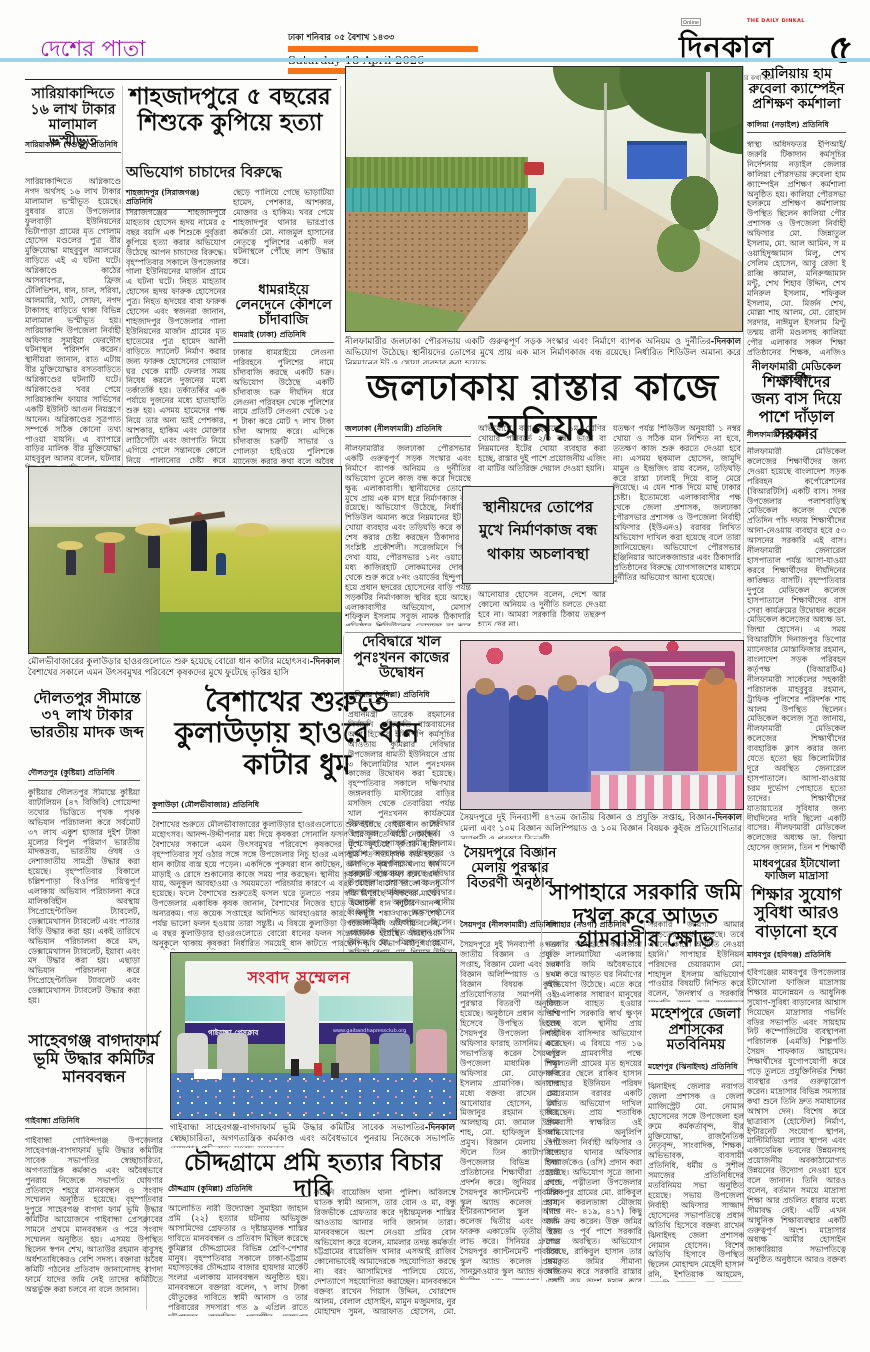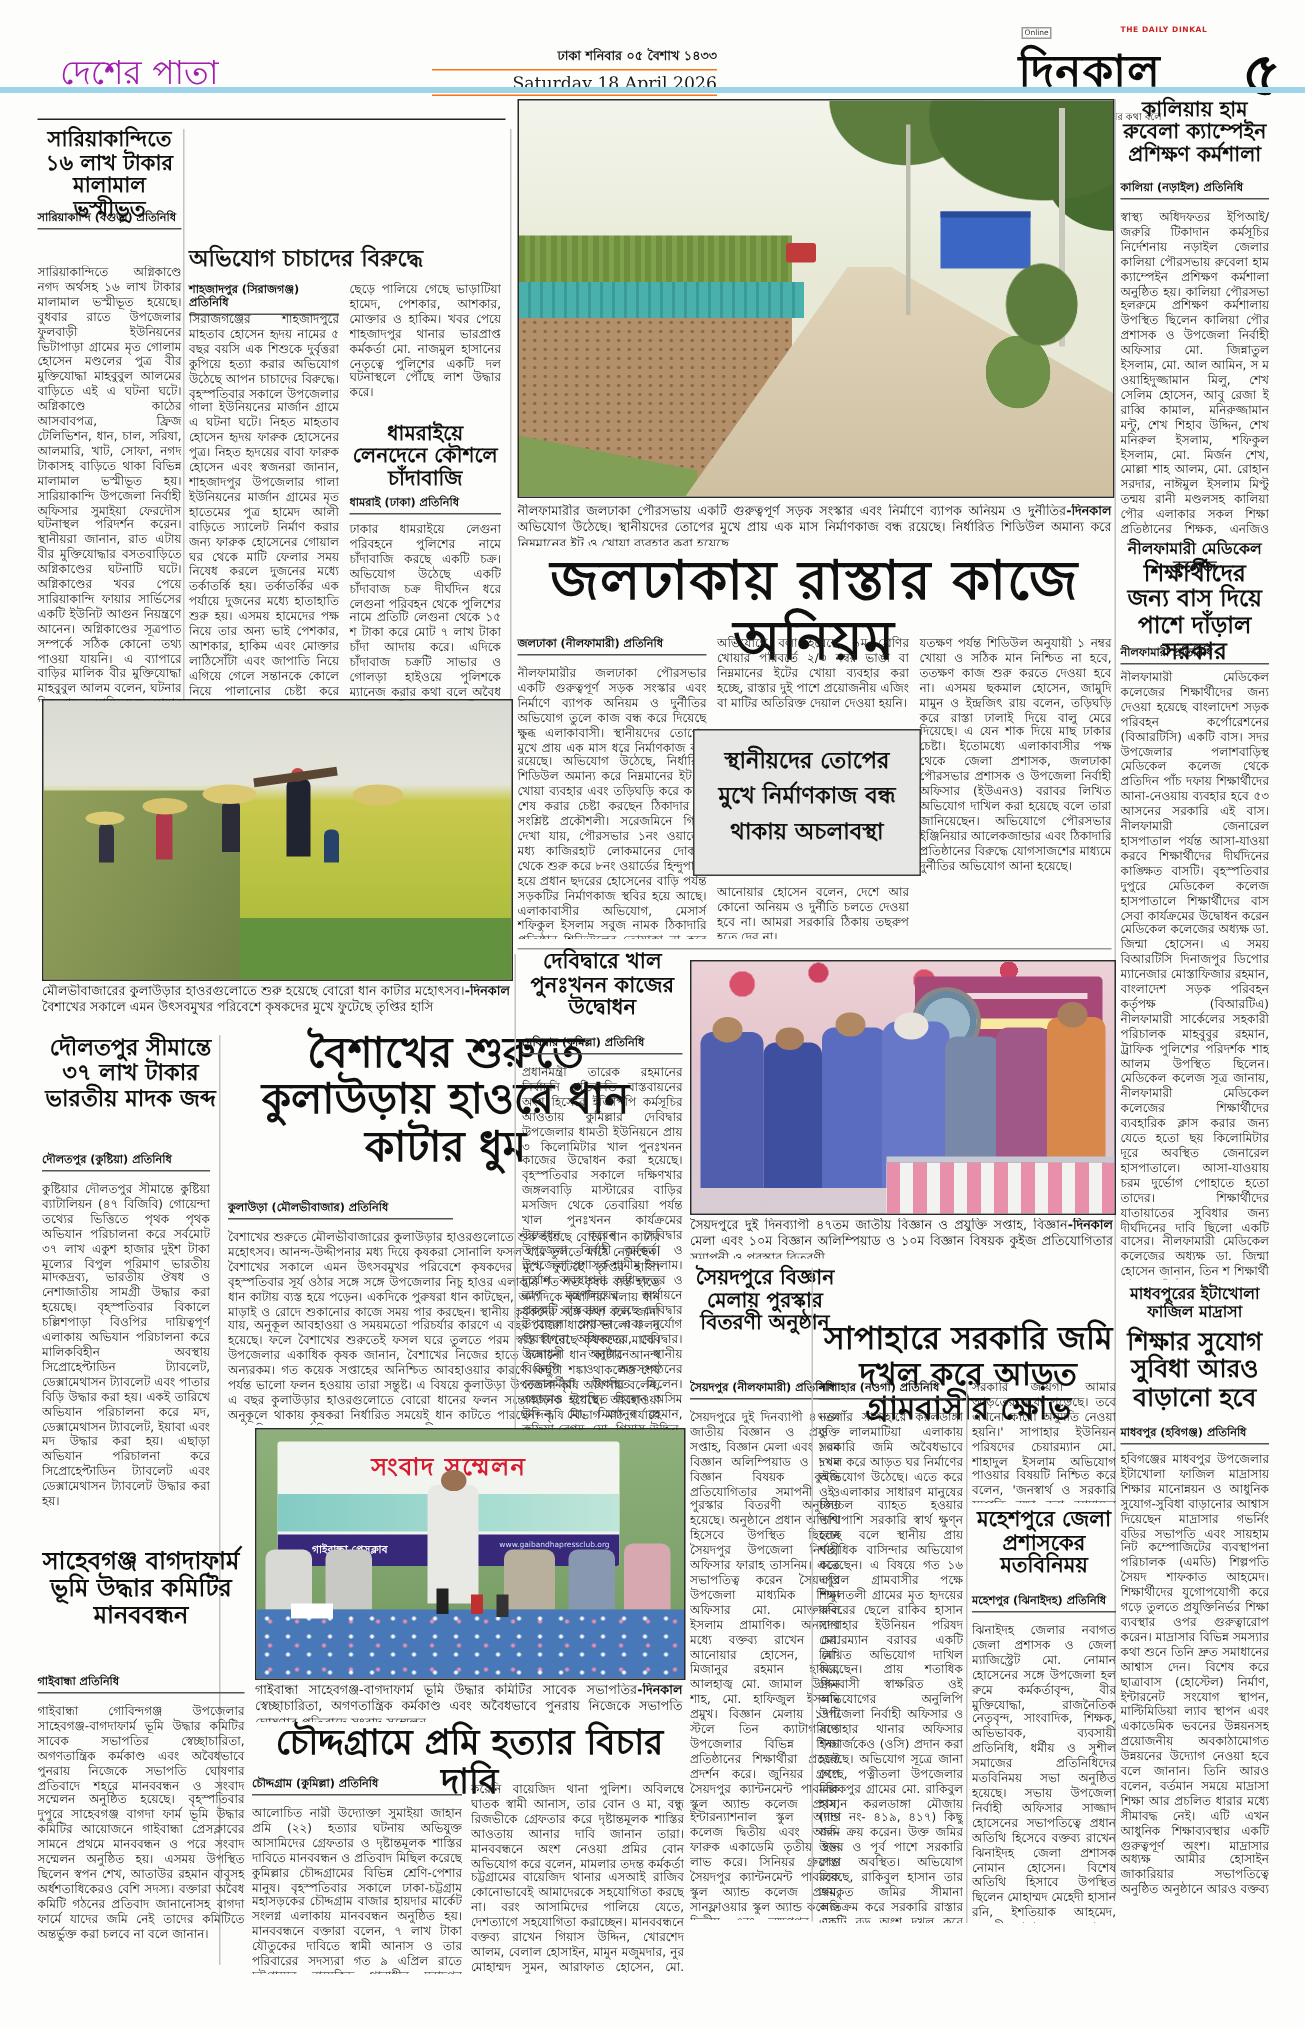--- a/index.html
+++ b/index.html
@@ -11,21 +11,21 @@
   .subhead{font-weight:bold;text-align:left;color:#1a1a1a;}
   .byline{font-weight:bold;font-size:7.5px;color:#111;border-bottom:1px solid #555;padding-bottom:3px;line-height:1.2;}
   .body-txt{font-size:8px;line-height:1.24;text-align:justify;color:#222;overflow:hidden;}
   .caption{font-size:8.5px;line-height:1.3;text-align:justify;color:#111;overflow:hidden;}
   .caption .credit{float:right;font-weight:bold;}
   .vrule{width:1px;background:#c4c4c0;}
   .hrule{height:1px;background:#999;}
   .photo{border:1px solid #2a2a2a;overflow:hidden;}
   .pullquote{background:#e7e7e5;border:1px solid #3a3a3a;font-weight:bold;text-align:center;
              font-size:15px;line-height:1.55;padding:9px 6px;box-sizing:border-box;color:#111;}
-  .date-line{border-bottom:1px solid #f97316;text-align:right;}
+  .date-line{border-bottom:6px solid #f97316;text-align:left;}
   .photo .layer{position:absolute;}
 </style>
 </head>
 <body>
 
 <div class="page">
 
   <div class="abs" style="left:28px;top:31px;width:170px;font-size:22px;color:#a21caf;margin-left:12px;">দেশের পাতা</div>
 
   <div class="abs" style="left:288px;top:31px;width:190px;">
@@ -45,20 +45,21 @@
 
   <div class="abs" style="left:0;top:58px;width:870px;height:4px;background:#9ed4e8;"></div>
   <div class="abs hrule" style="left:25px;top:79px;width:312px;background:#222;"></div>
 
   <div class="abs hl" style="left:25px;top:86px;width:96px;font-size:14px;">সারিয়াকান্দিতে ১৬ লাখ টাকার মালামাল ভস্মীভূত</div>
   <div class="abs byline" style="left:25px;top:140px;width:96px;">সারিয়াকান্দি (বগুড়া) প্রতিনিধি</div>
   <div class="abs body-txt" style="left:25px;top:177px;width:96px;height:291px;">সারিয়াকান্দিতে অগ্নিকাণ্ডে নগদ অর্থসহ ১৬ লাখ টাকার মালামাল ভস্মীভূত হয়েছে। বুধবার রাতে উপজেলার ফুলবাড়ী ইউনিয়নের ভিটাপাড়া গ্রামের মৃত গোলাম হোসেন মণ্ডলের পুত্র বীর মুক্তিযোদ্ধা মাহবুবুল আলমের বাড়িতে এই এ ঘটনা ঘটে। অগ্নিকাণ্ডে কাঠের আসবাবপত্র, ফ্রিজ টেলিভিশন, ধান, চাল, সরিষা, আলমারি, খাট, সোফা, নগদ টাকাসহ বাড়িতে থাকা বিভিন্ন মালামাল ভস্মীভূত হয়। সারিয়াকান্দি উপজেলা নির্বাহী অফিসার সুমাইয়া ফেরদৌস ঘটনাস্থল পরিদর্শন করেন। স্থানীয়রা জানান, রাত এটায় বীর মুক্তিযোদ্ধার বসতবাড়িতে অগ্নিকাণ্ডের ঘটনাটি ঘটে। অগ্নিকাণ্ডের খবর পেয়ে সারিয়াকান্দি ফায়ার সার্ভিসের একটি ইউনিট আগুন নিয়ন্ত্রণে আনেন। অগ্নিকাণ্ডের সূত্রপাত সম্পর্কে সঠিক কোনো তথ্য পাওয়া যায়নি। এ ব্যাপারে বাড়ির মালিক বীর মুক্তিযোদ্ধা মাহবুবুল আলম বলেন, ঘটনার দিন রাতে আমি এবং আমার পরিবারের সবাই বগুড়া শহরের বাড়িতে ছিলাম। রাতে আমার প্রতিবেশীর মোবাইলের মাধ্যমে খবর পেয়েছি আমাদের বাড়িতে আগুন লেগেছে। পরে আমরা বাড়িতে এসে দেখি নগদ টাকাসহ বাড়িতে থাকা বিভিন্ন মালামাল পুড়ে ছাই হয়ে গেছে। এই অগ্নিকাণ্ডে প্রায় ১৬ লাখ টাকার ক্ষতি হয়েছে। এ উপজেলা নির্বাহী অফিসার বলেন, ভূমি এবং কৃষি সাহেব ঘটনাস্থল পরিদর্শন করেছি।</div>
 
   <div class="abs vrule" style="left:122px;top:86px;height:384px;"></div>
 
+  <div class="abs hl" style="left:126px;top:84px;width:208px;font-size:23px;">শাহজাদপুরে ৫ বছরের শিশুকে কুপিয়ে হত্যা</div>
   <div class="abs subhead" style="left:126px;top:160px;width:208px;font-size:15px;">অভিযোগ চাচাদের বিরুদ্ধে</div>
   <div class="abs byline" style="left:126px;top:188px;width:100px;">শাহজাদপুর (সিরাজগঞ্জ) প্রতিনিধি</div>
   <div class="abs body-txt" style="left:126px;top:208px;width:100px;height:262px;">সিরাজগঞ্জের শাহজাদপুরে মাহতাব হোসেন হৃদয় নামের ৫ বছর বয়সি এক শিশুকে দুর্বৃত্তরা কুপিয়ে হত্যা করার অভিযোগ উঠেছে আপন চাচাদের বিরুদ্ধে। বৃহস্পতিবার সকালে উপজেলার গালা ইউনিয়নের মার্জান গ্রামে এ ঘটনা ঘটে। নিহত মাহতাব হোসেন হৃদয় ফারুক হোসেনের পুত্র। নিহত হৃদয়ের বাবা ফারুক হোসেন এবং স্বজনরা জানান, শাহজাদপুর উপজেলার গালা ইউনিয়নের মার্জান গ্রামের মৃত হাতেমের পুত্র হামেদ আলী বাড়িতে স্যালেট নির্মাণ করার জন্য ফারুক হোসেনের গোয়াল ঘর থেকে মাটি ফেলার সময় নিষেধ করলে দুজনের মধ্যে তর্কাতর্কি হয়। তর্কাতর্কির এক পর্যায়ে দুজনের মধ্যে হাতাহাতি শুরু হয়। এসময় হামেদের পক্ষ নিয়ে তার অন্য ভাই পেশকার, আশকার, হাকিম এবং মোক্তার লাঠিসোঁটা এবং জাপাতি নিয়ে এগিয়ে গেলে সন্তানকে কোলে নিয়ে পালানোর চেষ্টা করে ফারুক হোসেন। পরে হামেদ জাপাতি দিয়ে কোপ শুরু করলে ফারুকের কোল থেকে সন্তান হৃদয় হোসেন মাটিতে পড়ে যায়। এসময় ক্ষৌদ্ধ ফারুক হোসেন পালাতে পারলেও ৫ বছর বয়সি মাহতাব হোসেন হৃদয়কে কুপিয়ে গুরুতর আহত করে। প্রতিবেশীরা আহত শিশুটিকে উদ্ধার করে হাসপাতালে নেওয়ার পথে মারা যায়। এদিকে মাহতাব হোসেন হৃদয়ের মৃত্যুর খবর পেয়ে বাড়ি</div>
   <div class="abs body-txt" style="left:233px;top:188px;width:101px;height:86px;">ছেড়ে পালিয়ে গেছে ভাড়াটিয়া হামেদ, পেশকার, আশকার, মোক্তার ও হাকিম। খবর পেয়ে শাহজাদপুর থানার ভারপ্রাপ্ত কর্মকর্তা মো. নাজমুল হাসানের নেতৃত্বে পুলিশের একটি দল ঘটনাস্থলে পৌঁছে লাশ উদ্ধার করে।</div>
 
   <div class="abs hl" style="left:233px;top:282px;width:101px;font-size:13.5px;">ধামরাইয়ে লেনদেনে কৌশলে চাঁদাবাজি</div>
   <div class="abs byline" style="left:233px;top:330px;width:101px;">ধামরাই (ঢাকা) প্রতিনিধি</div>
   <div class="abs body-txt" style="left:233px;top:348px;width:101px;height:122px;">ঢাকার ধামরাইয়ে লেগুনা পরিবহনে পুলিশের নামে চাঁদাবাজি করছে একটি চক্র। অভিযোগ উঠেছে একটি চাঁদাবাজ চক্র দীর্ঘদিন ধরে লেগুনা পরিবহন থেকে পুলিশের নামে প্রতিটি লেগুনা থেকে ১৫ শ টাকা করে মোট ৭ লাখ টাকা চাঁদা আদায় করে। এদিকে চাঁদাবাজ চক্রটি সাভার ও গোলড়া হাইওয়ে পুলিশকে ম্যানেজ করার কথা বলে অবৈধ লেগুনা পরিবহনগুলোর বিরুদ্ধে আইনি কোনো পদক্ষেপ নিচ্ছে না পুলিশ। এ ব্যাপারে সাভার হাইওয়ে পুলিশের অফিসার্স ইনচার্জ শেখ শাহজাহানের সঙ্গে যোগাযোগ করা হলে তাকে পাওয়া যায়নি।</div>
 
   <div class="abs vrule" style="left:340px;top:86px;height:384px;"></div>

